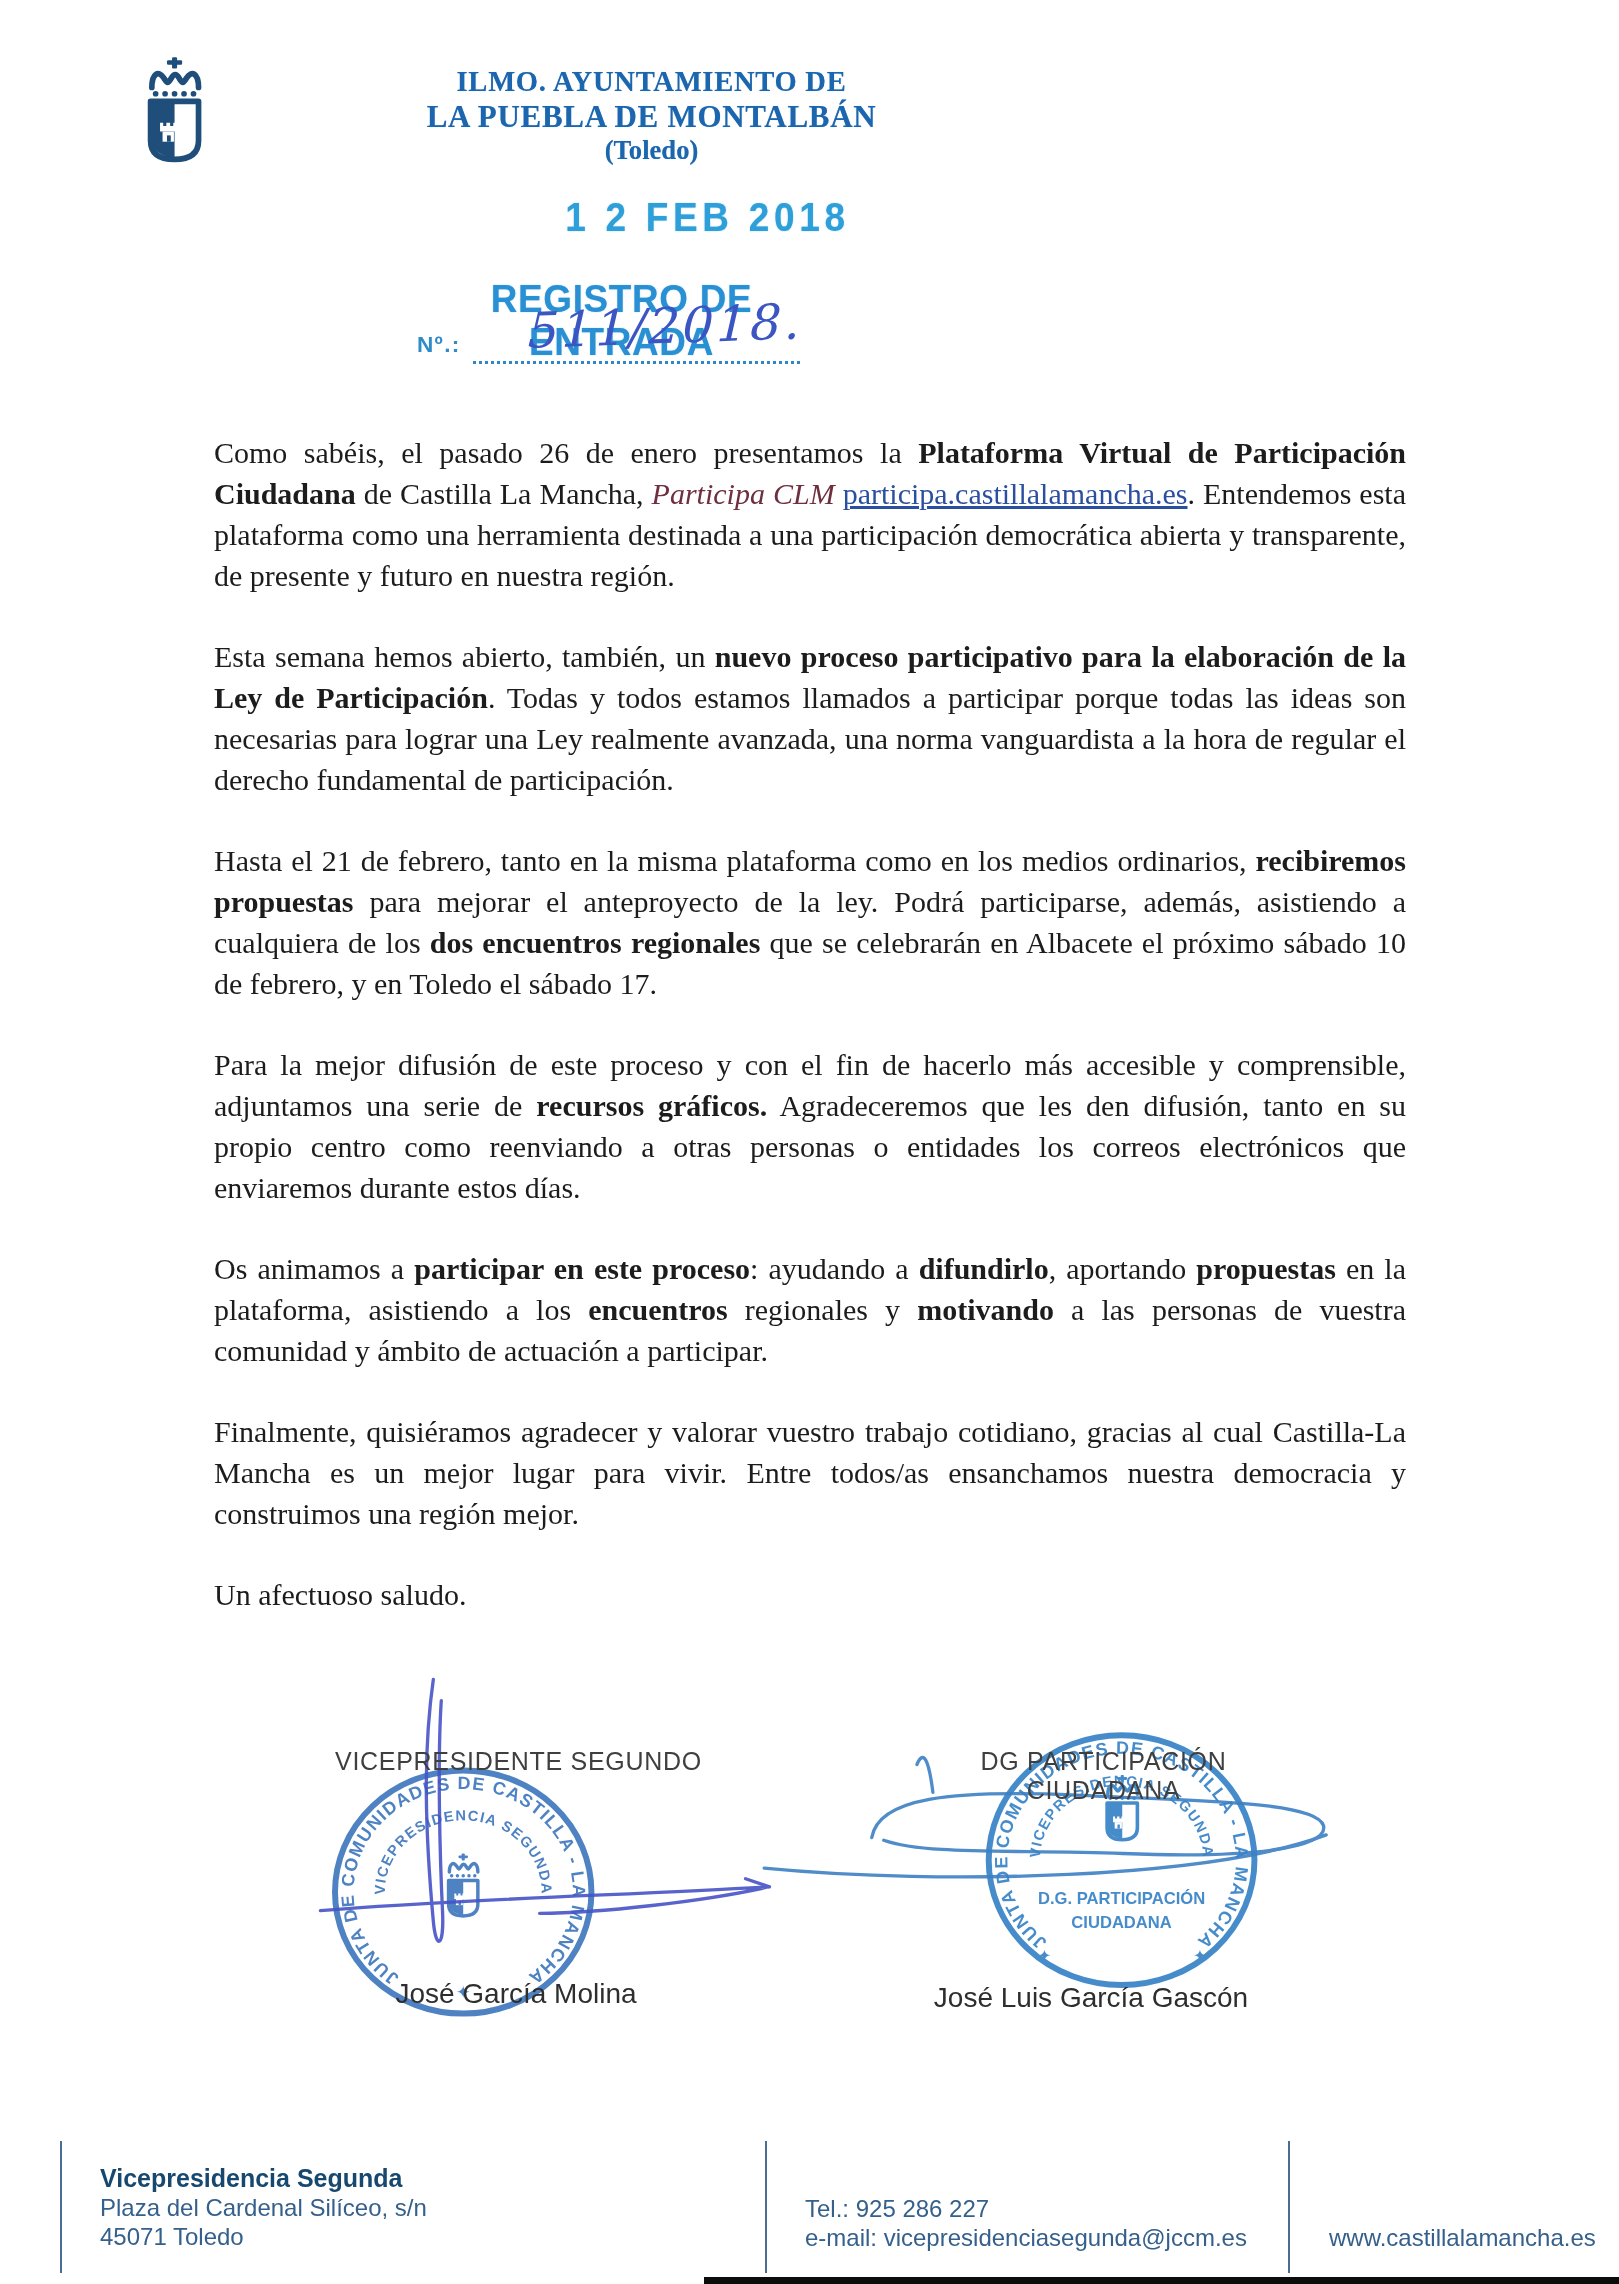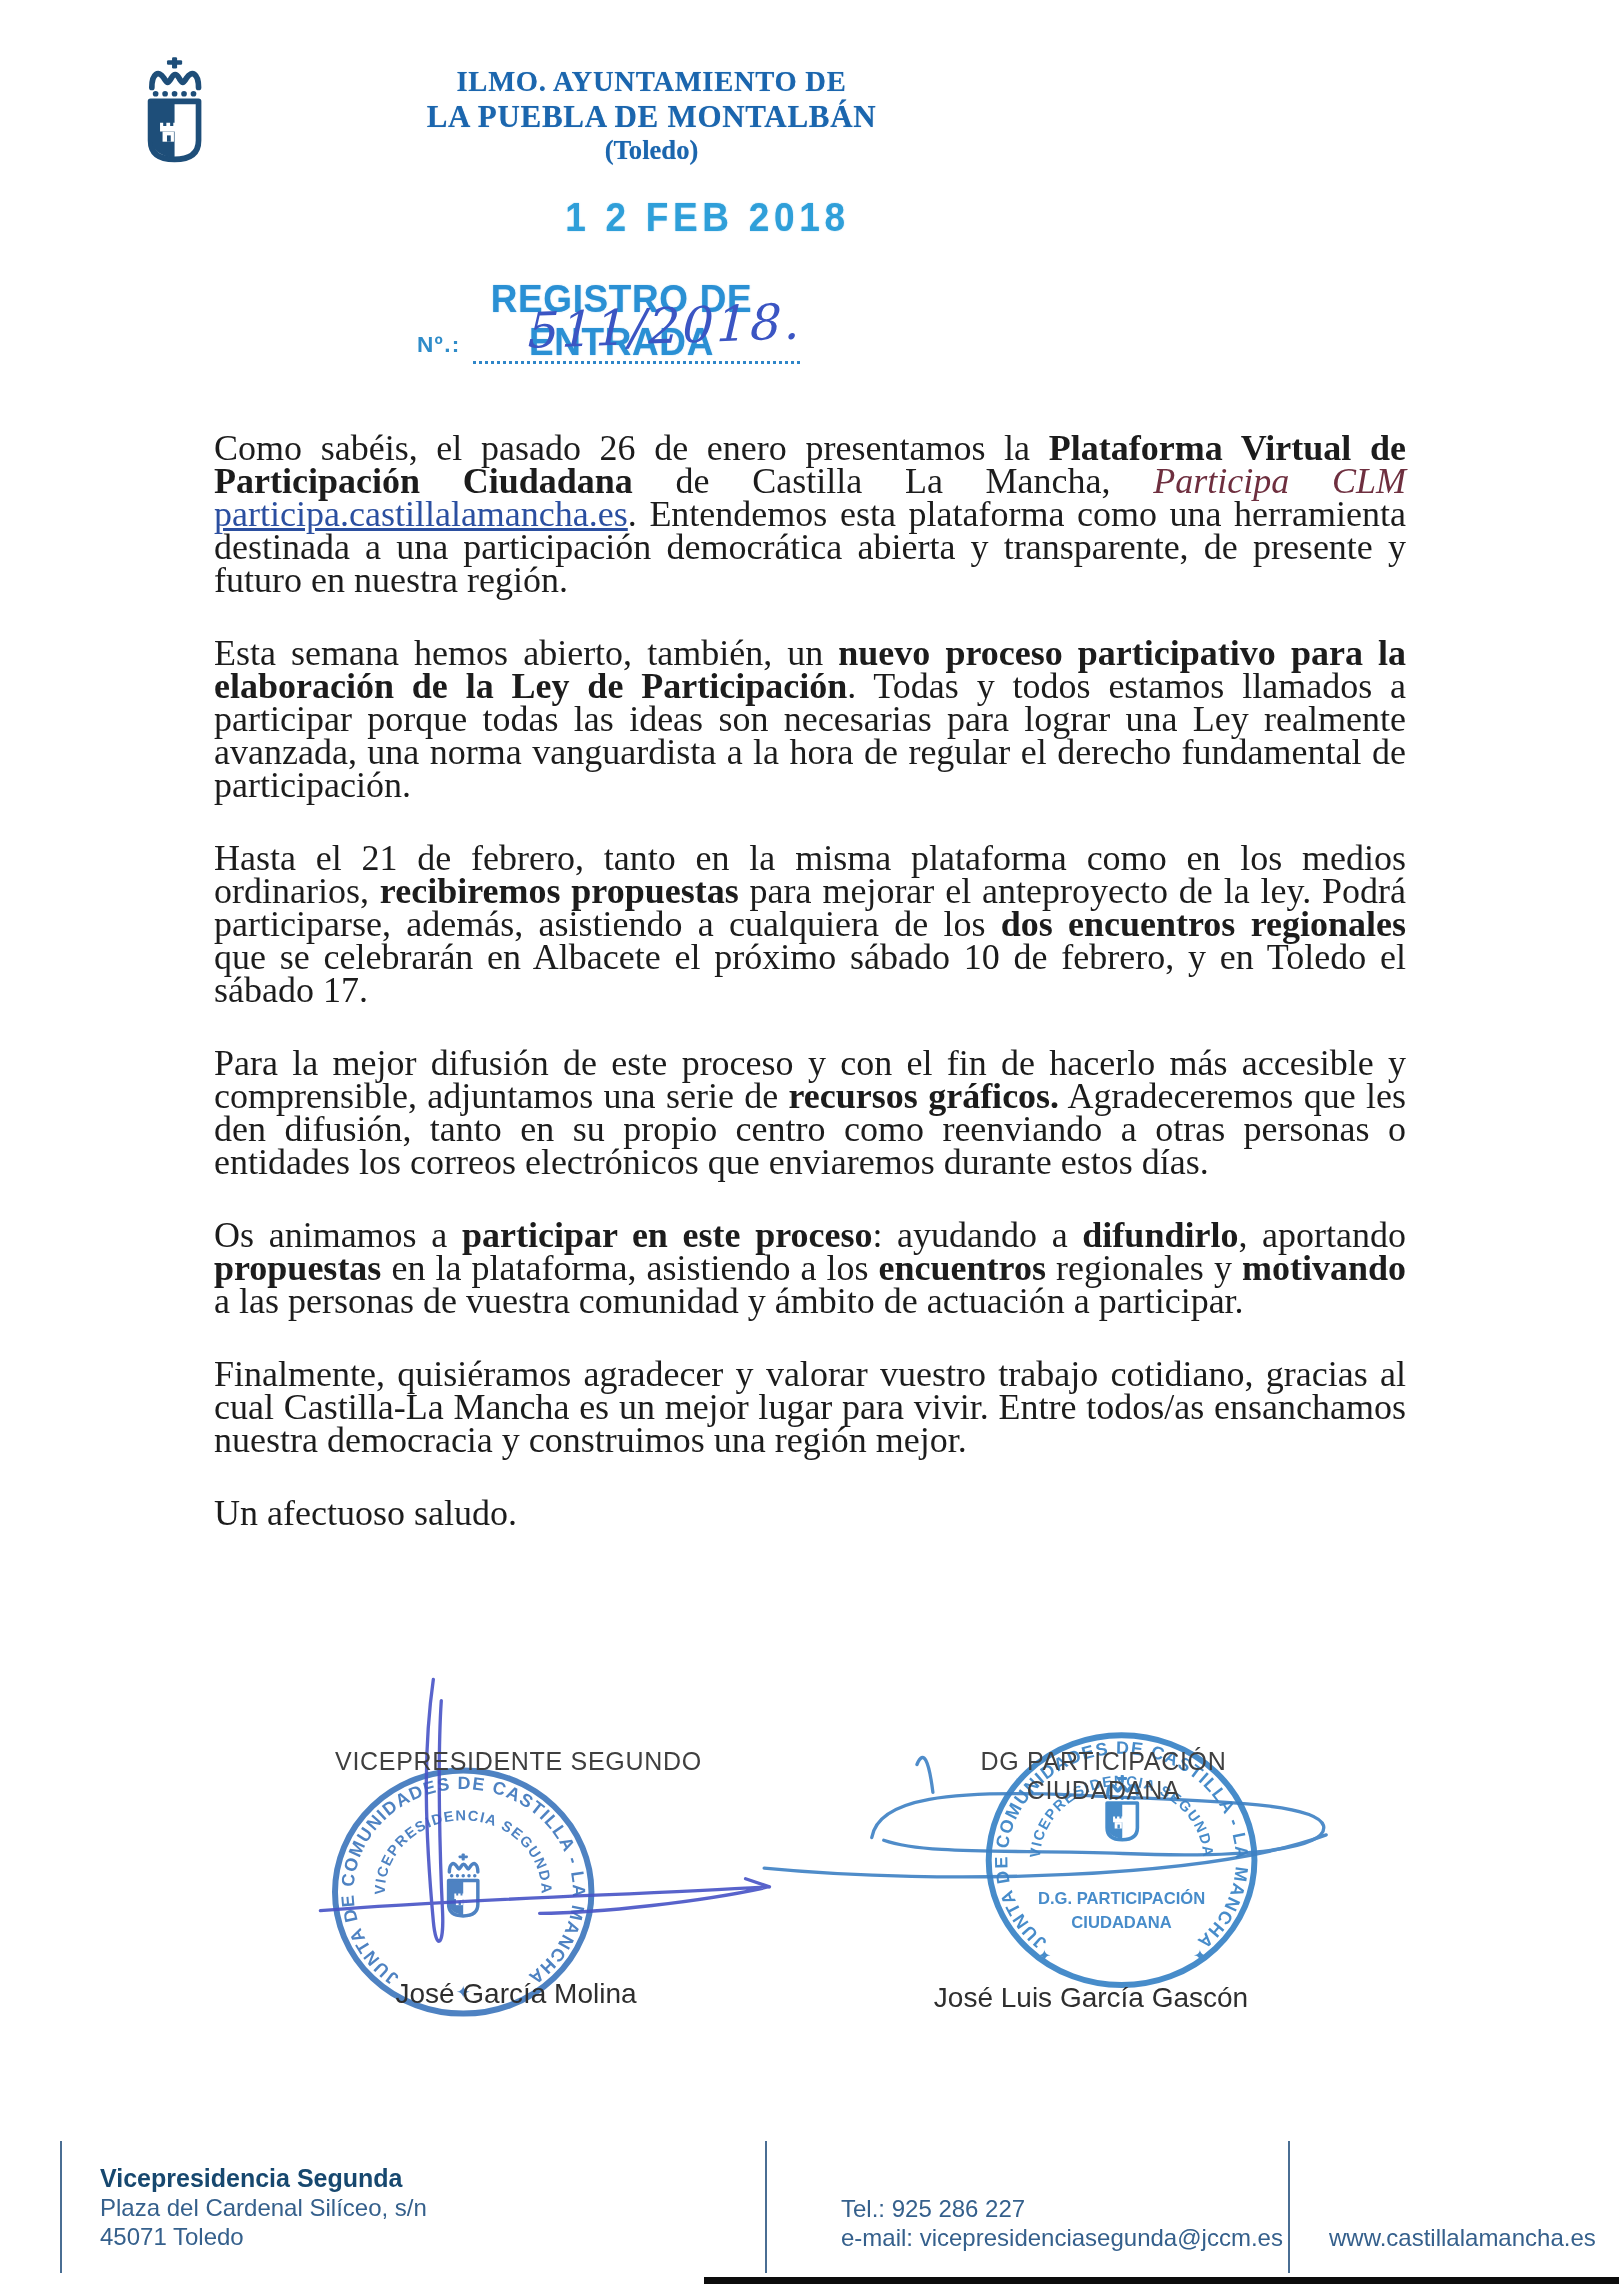--- a/index.html
+++ b/index.html
@@ -45,21 +45,21 @@
   .num-dots{left:473px;top:332px;width:327px;height:29px;
     border-bottom:3.3px dotted #2f86c8;}
   .num-hand{
     left:528px;top:298px;font-family:"DejaVu Serif",serif;
     font-style:italic;font-size:49px;color:#3b55c3;
     transform:rotate(-2deg) skewX(-4deg);letter-spacing:2.7px;
   }
 
   
   .dateline{left:864px;top:363px;width:542px;text-align:right;font-size:31px;}
-  .letter-body{left:214px;top:432px;width:1192px;font-size:36px;line-height:33px;text-align:justify;}
+  .letter-body{left:214px;top:432px;width:1192px;font-size:30px;line-height:41px;text-align:justify;}
   .para{margin:0 0 40px 0;}
   .closing{margin:0;}
   .run-normal{}
   .run-bold{font-weight:bold;}
   .run-maroon{color:#6e2f3f;font-style:italic;}
   .run-link{color:#2b4fa0;text-decoration:underline;text-decoration-color:#2b4fa0;}
 
   
   .sig-title{
     font-family:"Liberation Sans",sans-serif;font-size:25px;color:#3f3f3f;
@@ -78,21 +78,21 @@
   .seal-center-text{font-family:"Liberation Sans",sans-serif;font-weight:bold;text-anchor:middle;}
 
   
   .f-rule{width:2px;background:#4a6e93;}
   .f-rule1{left:60px;top:2141px;height:132px;}
   .f-rule2{left:765px;top:2141px;height:132px;}
   .f-rule3{left:1288px;top:2141px;height:132px;}
   .footer-block{font-family:"Liberation Sans",sans-serif;font-size:24px;color:#35608c;line-height:29px;}
   .f-dept{left:100px;top:2164px;width:598px;}
   .f-dept .dept-name{font-weight:bold;color:#17486f;font-size:25px;}
-  .f-contact{left:841px;top:2194px;width:465px;}
+  .f-contact{left:805px;top:2194px;width:465px;}
   .f-web{left:1329px;top:2223px;width:279px;}
   .scan-bar{left:704px;top:2277px;width:915px;height:6.6px;background:#0c0c0c;}
 </style>
 </head>
 <body>
 
 <div class="page">
 
   <svg class="overlay" width="1620" height="2284" viewBox="0 0 2438 3438">
     <defs>

